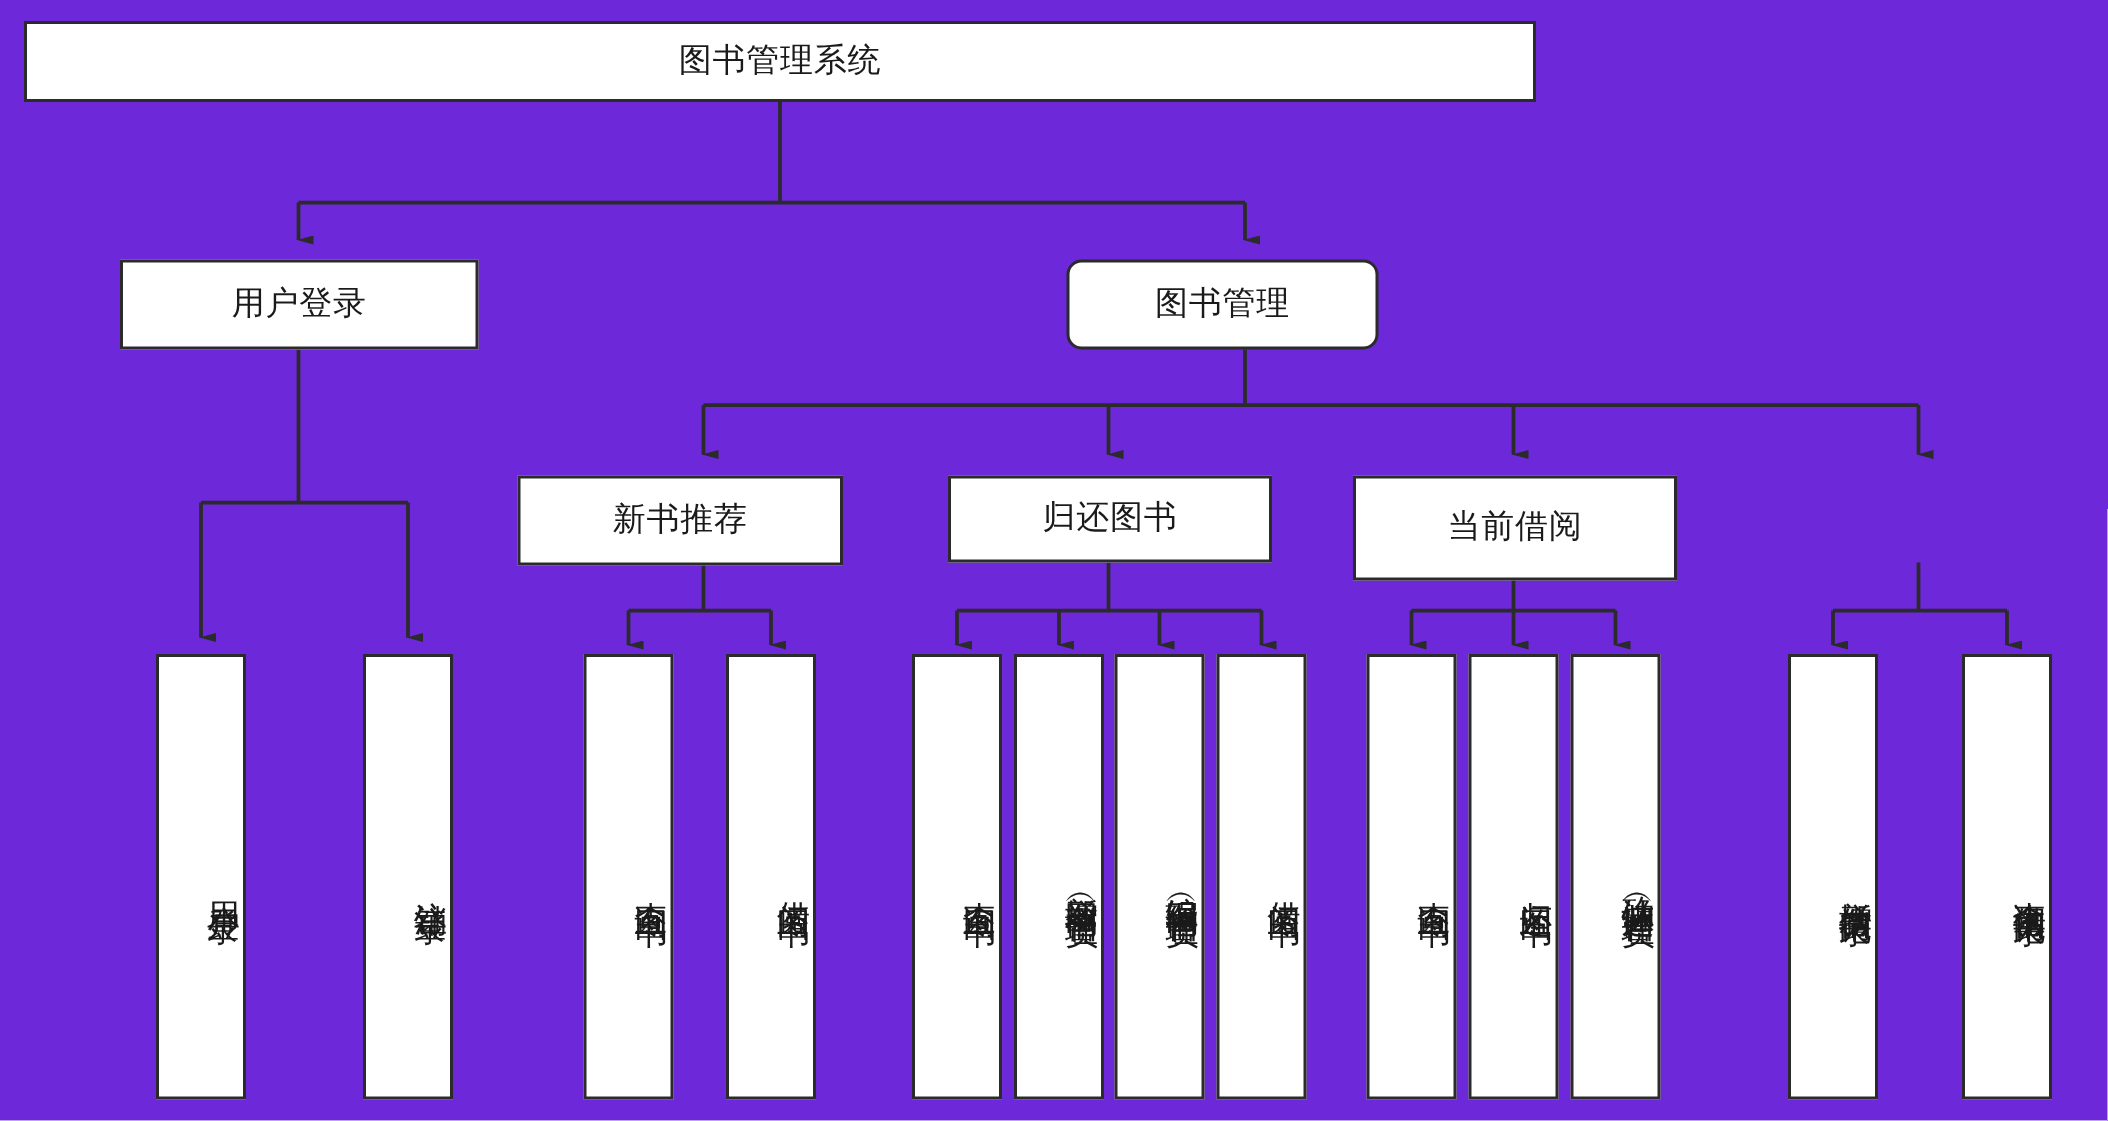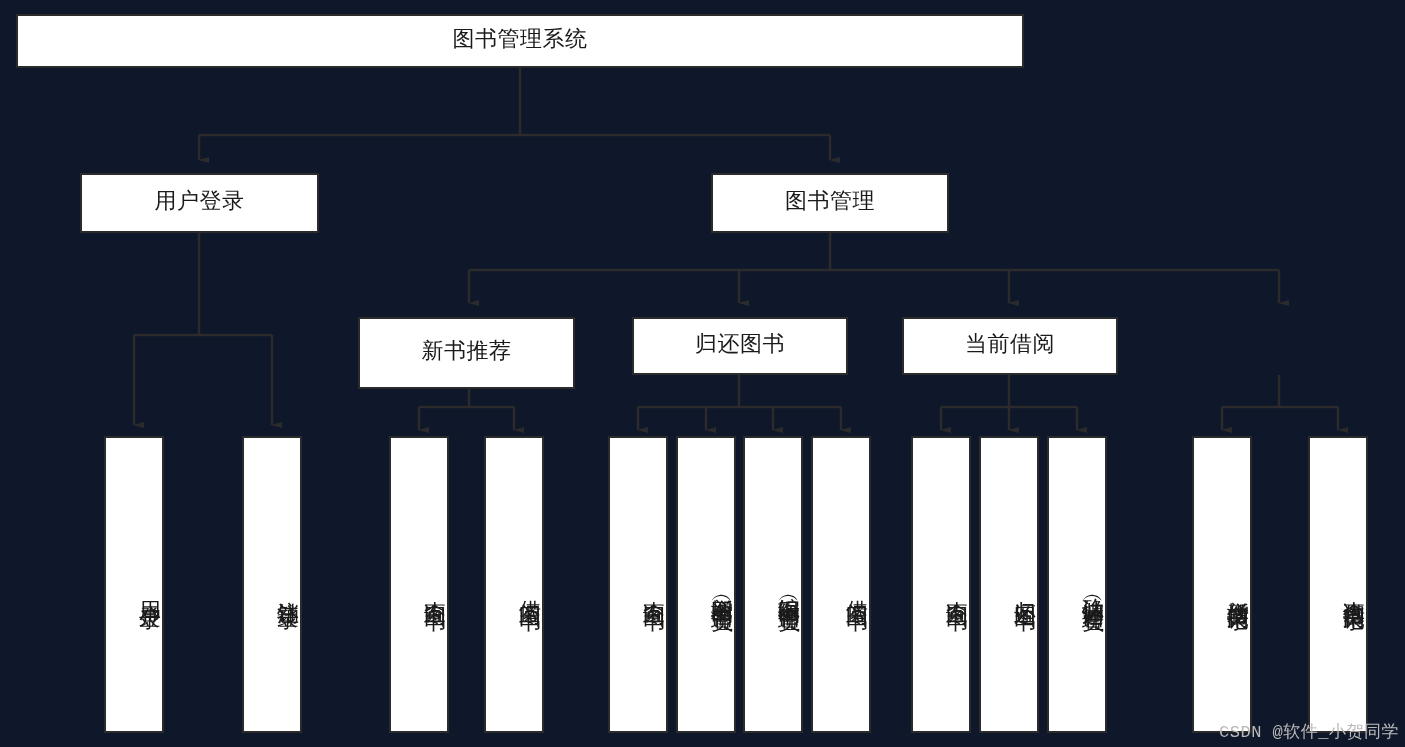--- a/index.html
+++ b/index.html
@@ -7,23 +7,22 @@
     padding: 0;
     background: #ffffff;
   }
   body {
     font-family: "DejaVu Sans", "Liberation Sans", sans-serif;
   }
   #canvas {
     position: relative;
     width: 1405px;
     height: 747px;
-    background: #0f172a;
+    background: #6d28d9;
     overflow: hidden;
-    font-family: Liberation Mono, monospace;
   }
   svg.edges {
     position: absolute;
     left: 0;
     top: 0;
     width: 1405px;
     height: 747px;
     pointer-events: none;
   }
   .node {
@@ -120,31 +119,31 @@
     </g>
   </svg>
 
   <div class="node horiz" style="left:16px; top:14px; width:1008px; height:54px;">
     <span>图书管理系统</span>
   </div>
 
   <div class="node horiz" style="left:80px; top:173px; width:239px; height:60px;">
     <span>用户登录</span>
   </div>
-  <div class="node horiz" style="left:711px; top:173px; width:238px; height:60px;">
+  <div class="node horiz" style="left:711px; top:173px; width:208px; height:60px;border-radius:10px;">
     <span>图书管理</span>
   </div>
 
-  <div class="node horiz" style="left:358px; top:317px; width:217px; height:72px;">
+  <div class="node horiz" style="left:345px; top:317px; width:217px; height:60px;">
     <span>新书推荐</span>
   </div>
   <div class="node horiz" style="left:632px; top:317px; width:216px; height:58px;">
     <span>归还图书</span>
   </div>
-  <div class="node horiz" style="left:902px; top:317px; width:216px; height:58px;">
+  <div class="node horiz" style="left:902px; top:317px; width:216px; height:70px;">
     <span>当前借阅</span>
   </div>
 
   <div class="node vert" style="left:104px; top:436px; width:60px; height:297px;">
     <span>用户登录</span>
   </div>
   <div class="node vert" style="left:242px; top:436px; width:60px; height:297px;">
     <span>注销登录</span>
   </div>
 
@@ -178,15 +177,14 @@
     <span>确认归还（管理员）</span>
   </div>
 
   <div class="node vert tall-text" style="left:1192px; top:436px; width:60px; height:297px;">
     <span>新增借阅记录</span>
   </div>
   <div class="node vert tall-text" style="left:1308px; top:436px; width:60px; height:297px;">
     <span>查询借阅记录</span>
   </div>
 
-  <div class="watermark">CSDN @软件_小贺同学</div>
 
 </div>
 
 </body></html>

